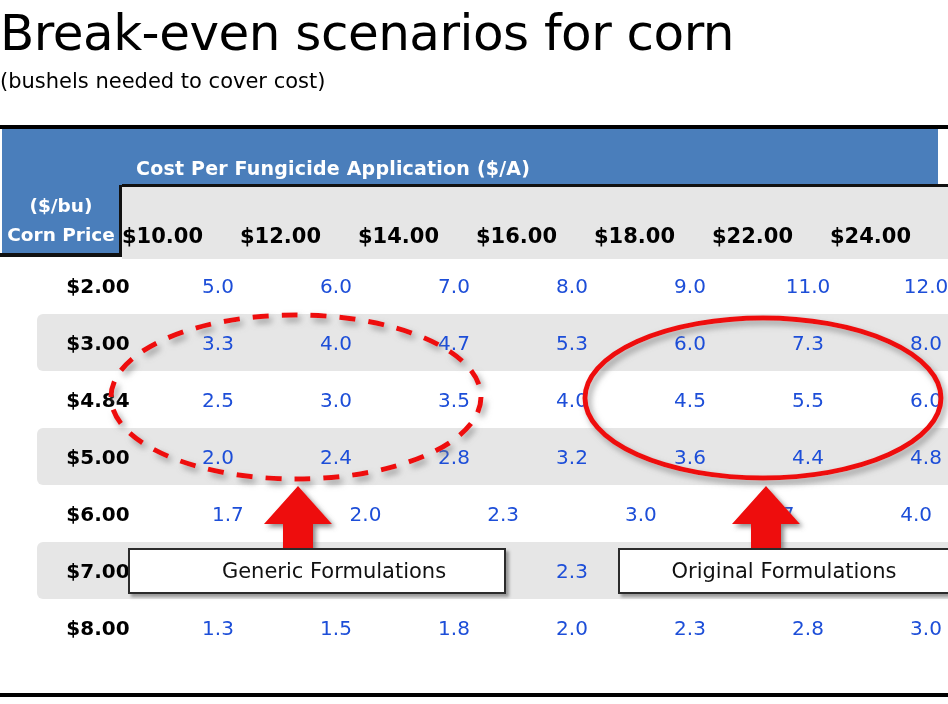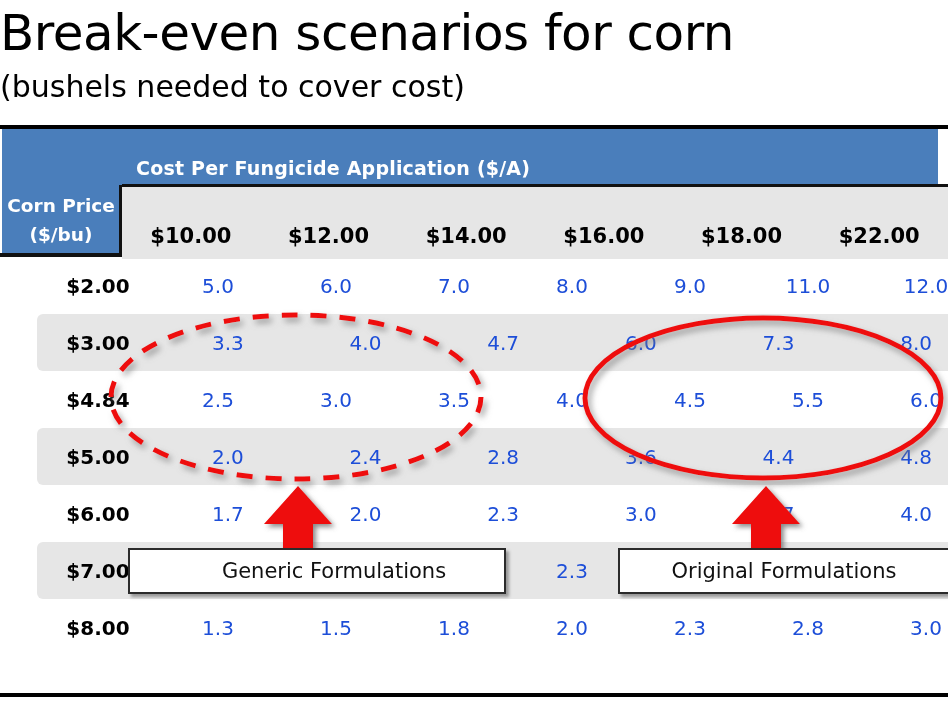--- a/index.html
+++ b/index.html
@@ -26,24 +26,24 @@
     font-family: "DejaVu Sans", sans-serif;
     font-size: 50px;
     line-height: 58px;
     font-weight: 400;
     letter-spacing: -0.5px;
     margin-top: 4px;
     white-space: nowrap;
   }
   #subtitle {
     font-family: "DejaVu Sans", sans-serif;
-    font-size: 30px;
+    font-size: 21px;
     line-height: 34px;
     font-weight: 400;
-    margin-top: 8px;
+    margin-top: 2px;
     white-space: nowrap;
   }
 
   
   #table-frame {
     position: absolute;
     left: 0; top: 125px; width: 948px; height: 575px;
   }
   .rule-top {
     position: absolute; left: 0; top: 0; width: 948px; height: 4px;
@@ -96,21 +96,20 @@
     background: #e6e6e6;
     border-top: 3px solid #111;
   }
   #colhead-row {
     position: absolute;
     left: 122px; top: 59px; width: 826px; height: 72px;
     display: flex;
   }
   #colhead-row .ch {
     flex: 1 1 0;
-    text-align: center;
     align-self: flex-end;
     padding-bottom: 8px;
     font-family: "DejaVu Sans", sans-serif;
     font-weight: bold;
     font-size: 21px;
     color: #000;
   }
 
   
   #rows {
@@ -175,34 +174,35 @@
 </div>
 
 <div id="table-frame">
   <div class="rule-top"></div>
 
   <div id="header-banner">
     <div id="banner-title">Cost Per Fungicide Application ($/A)</div>
   </div>
 
   <div id="corner-label">
+    <div>($/bu)</div>
     <div>Corn Price</div>
-    <div>($/bu)</div>
   </div>
   <div id="corner-edge-r"></div>
   <div id="corner-edge-b"></div>
 
   <div id="colhead-strip"></div>
   <div id="colhead-row">
       <div class="ch">$10.00</div>
       <div class="ch">$12.00</div>
       <div class="ch">$14.00</div>
       <div class="ch">$16.00</div>
       <div class="ch">$18.00</div>
       <div class="ch">$22.00</div>
+      <div class="ch">$24.00</div>
     </div>
 
   <div id="rows">
       <div class="row">
         <div class="rh">$2.00</div>
         <div class="cells">
           <div class="cell">5.0</div>
           <div class="cell">6.0</div>
           <div class="cell">7.0</div>
           <div class="cell">8.0</div>
@@ -210,20 +210,21 @@
           <div class="cell">11.0</div>
           <div class="cell">12.0</div>
         </div>
       </div>
       <div class="row alt">
         <div class="rh">$3.00</div>
         <div class="cells">
           <div class="cell">3.3</div>
           <div class="cell">4.0</div>
           <div class="cell">4.7</div>
+          <div class="cell">5.3</div>
           <div class="cell">6.0</div>
           <div class="cell">7.3</div>
           <div class="cell">8.0</div>
         </div>
       </div>
       <div class="row">
         <div class="rh">$4.84</div>
         <div class="cells">
           <div class="cell">2.5</div>
           <div class="cell">3.0</div>
@@ -233,20 +234,21 @@
           <div class="cell">5.5</div>
           <div class="cell">6.0</div>
         </div>
       </div>
       <div class="row alt">
         <div class="rh">$5.00</div>
         <div class="cells">
           <div class="cell">2.0</div>
           <div class="cell">2.4</div>
           <div class="cell">2.8</div>
+          <div class="cell">3.2</div>
           <div class="cell">3.6</div>
           <div class="cell">4.4</div>
           <div class="cell">4.8</div>
         </div>
       </div>
       <div class="row">
         <div class="rh">$6.00</div>
         <div class="cells">
           <div class="cell">1.7</div>
           <div class="cell">2.0</div>

